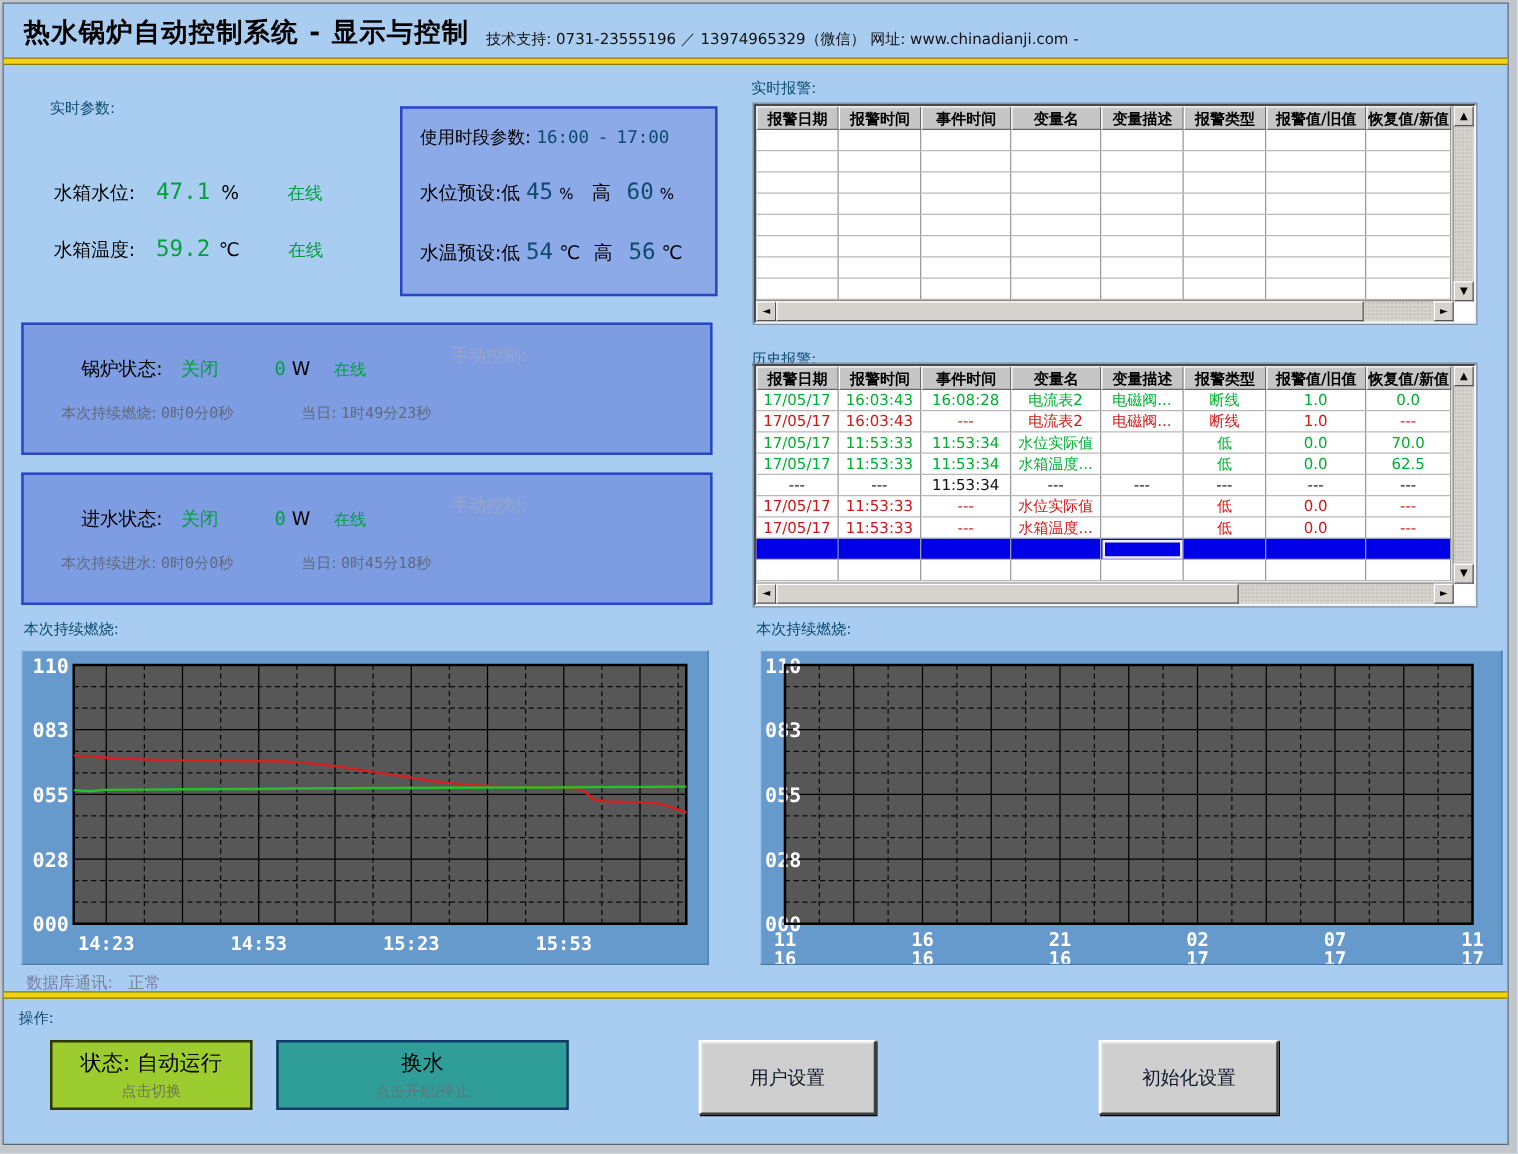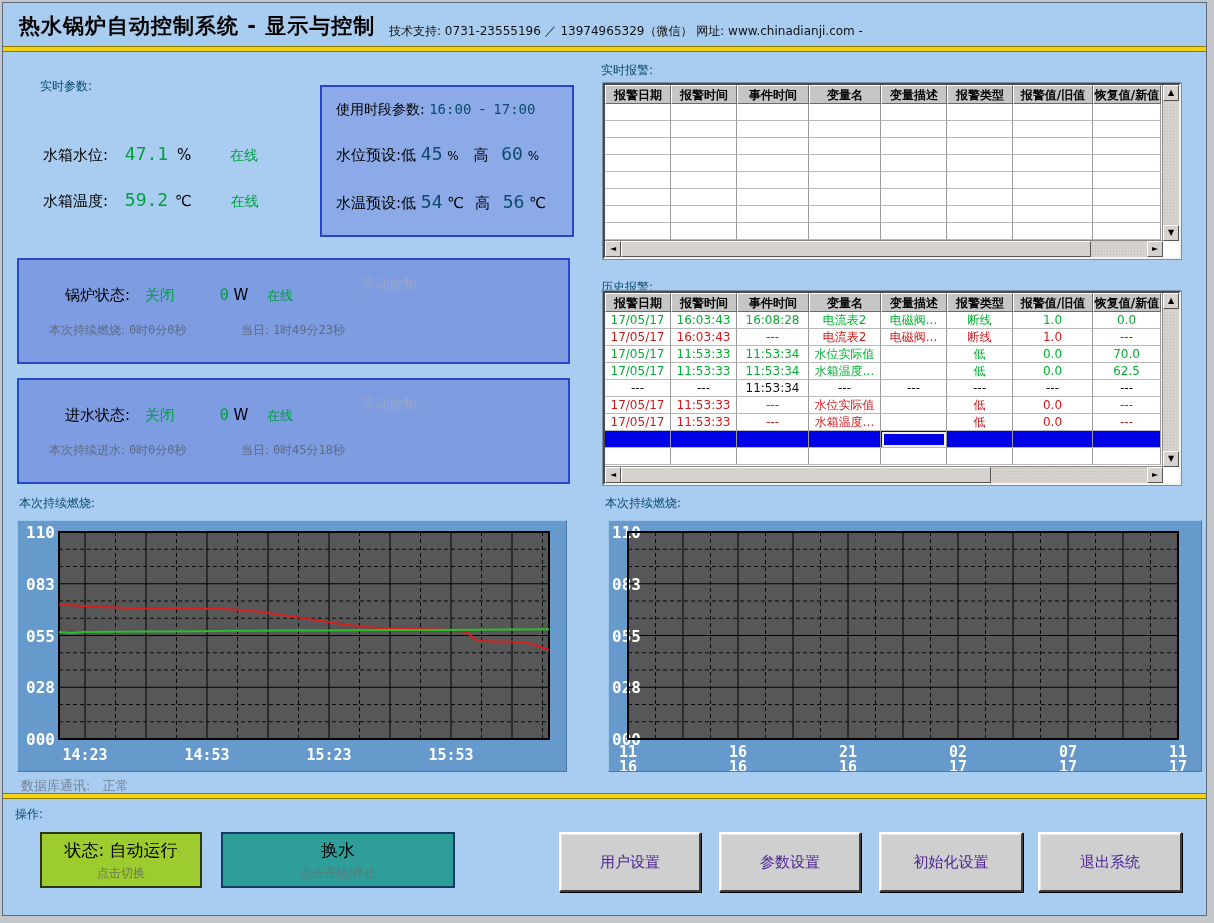--- a/index.html
+++ b/index.html
@@ -38,21 +38,21 @@
   .row-selected .tcell.focus{outline:2px solid #efefef;outline-offset:-3px;}
   .vscroll{position:absolute;top:0;bottom:16px;right:0;width:16px;background:#d6d3ce;border-left:1px solid #8a8a8a;
     background-image:radial-gradient(#c2bfb9 1px,transparent 1px);background-size:3px 3px;}
   .hscroll{position:absolute;left:0;right:16px;bottom:0;height:16px;background:#d6d3ce;border-top:1px solid #8a8a8a;
     background-image:radial-gradient(#c2bfb9 1px,transparent 1px);background-size:3px 3px;}
   .sbtn{position:absolute;width:16px;height:16px;background:#d6d3ce;border:1px solid;border-color:#fff #555 #555 #fff;box-sizing:border-box;font-size:8px;color:#000;text-align:center;line-height:14px;}
   .thumb{position:absolute;top:0;height:16px;background:#d6d3ce;border:1px solid;border-color:#fff #555 #555 #fff;box-sizing:border-box;}
   
   .chartpanel{background:#6699cc;border-top:1px solid #9ec4e8;border-left:1px solid #9ec4e8;border-right:1px solid #4a7aa8;border-bottom:1px solid #4a7aa8;}
   
-  .winbtn{background:#cfcfcf;border:2px solid;border-color:#ffffff #3f3f3f #3f3f3f #ffffff;box-shadow:1px 1px 0 #000, inset 1px 1px 0 #e8e8e8;display:flex;align-items:center;justify-content:center;font-size:15px;color:#4c1d95;cursor:pointer;}
+  .winbtn{background:#cfcfcf;border:2px solid;border-color:#ffffff #3f3f3f #3f3f3f #ffffff;box-shadow:1px 1px 0 #000, inset 1px 1px 0 #e8e8e8;display:flex;align-items:center;justify-content:center;font-size:15px;color:#0f172a;cursor:pointer;}
   .bigbtn{display:flex;flex-direction:column;align-items:center;justify-content:center;cursor:pointer;box-sizing:border-box;}
   .bigbtn .t1{font-size:17px;color:#000;}
   .bigbtn .t2{font-size:12px;margin-top:3px;}
   .btn-auto{background:#9ccc2e;border:2px solid #2c3800;}
   .btn-auto .t2{color:#6a7a52;}
   .btn-water{background:#2f9e99;border:2px solid #123a66;}
   .btn-water .t2{color:#577a80;}
 </style>
 </head>
 <body>
@@ -479,18 +479,16 @@
   <div class="abs sec-label" style="left:12px;top:803px;">操作:</div>
   <div class="abs bigbtn btn-auto" style="left:37px;top:829px;width:162px;height:56px;">
     <div class="t1">状态: 自动运行</div>
     <div class="t2">点击切换</div>
   </div>
   <div class="abs bigbtn btn-water" style="left:218px;top:829px;width:234px;height:56px;">
     <div class="t1">换水</div>
     <div class="t2">点击开始/停止</div>
   </div>
   <div class="abs winbtn" style="left:556px;top:829px;width:138px;height:56px;">用户设置</div>
-  <div class="abs winbtn" style="left:716px;top:829px;width:138px;height:56px;">参数设置</div>
   <div class="abs winbtn" style="left:876px;top:829px;width:140px;height:56px;">初始化设置</div>
-  <div class="abs winbtn" style="left:1035px;top:829px;width:140px;height:56px;">退出系统</div>
 
  </div>
 </div>
 
 </body></html>

